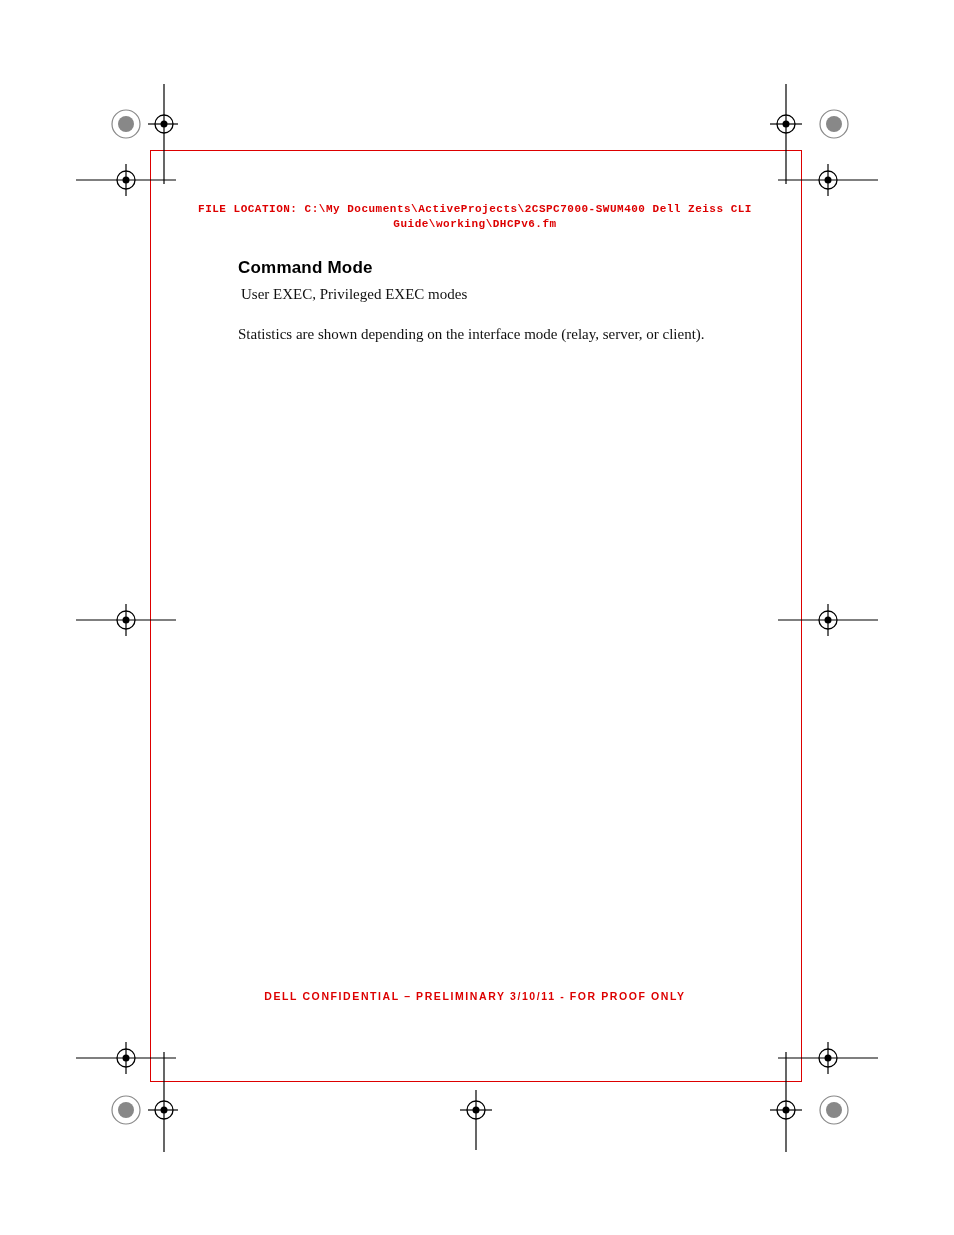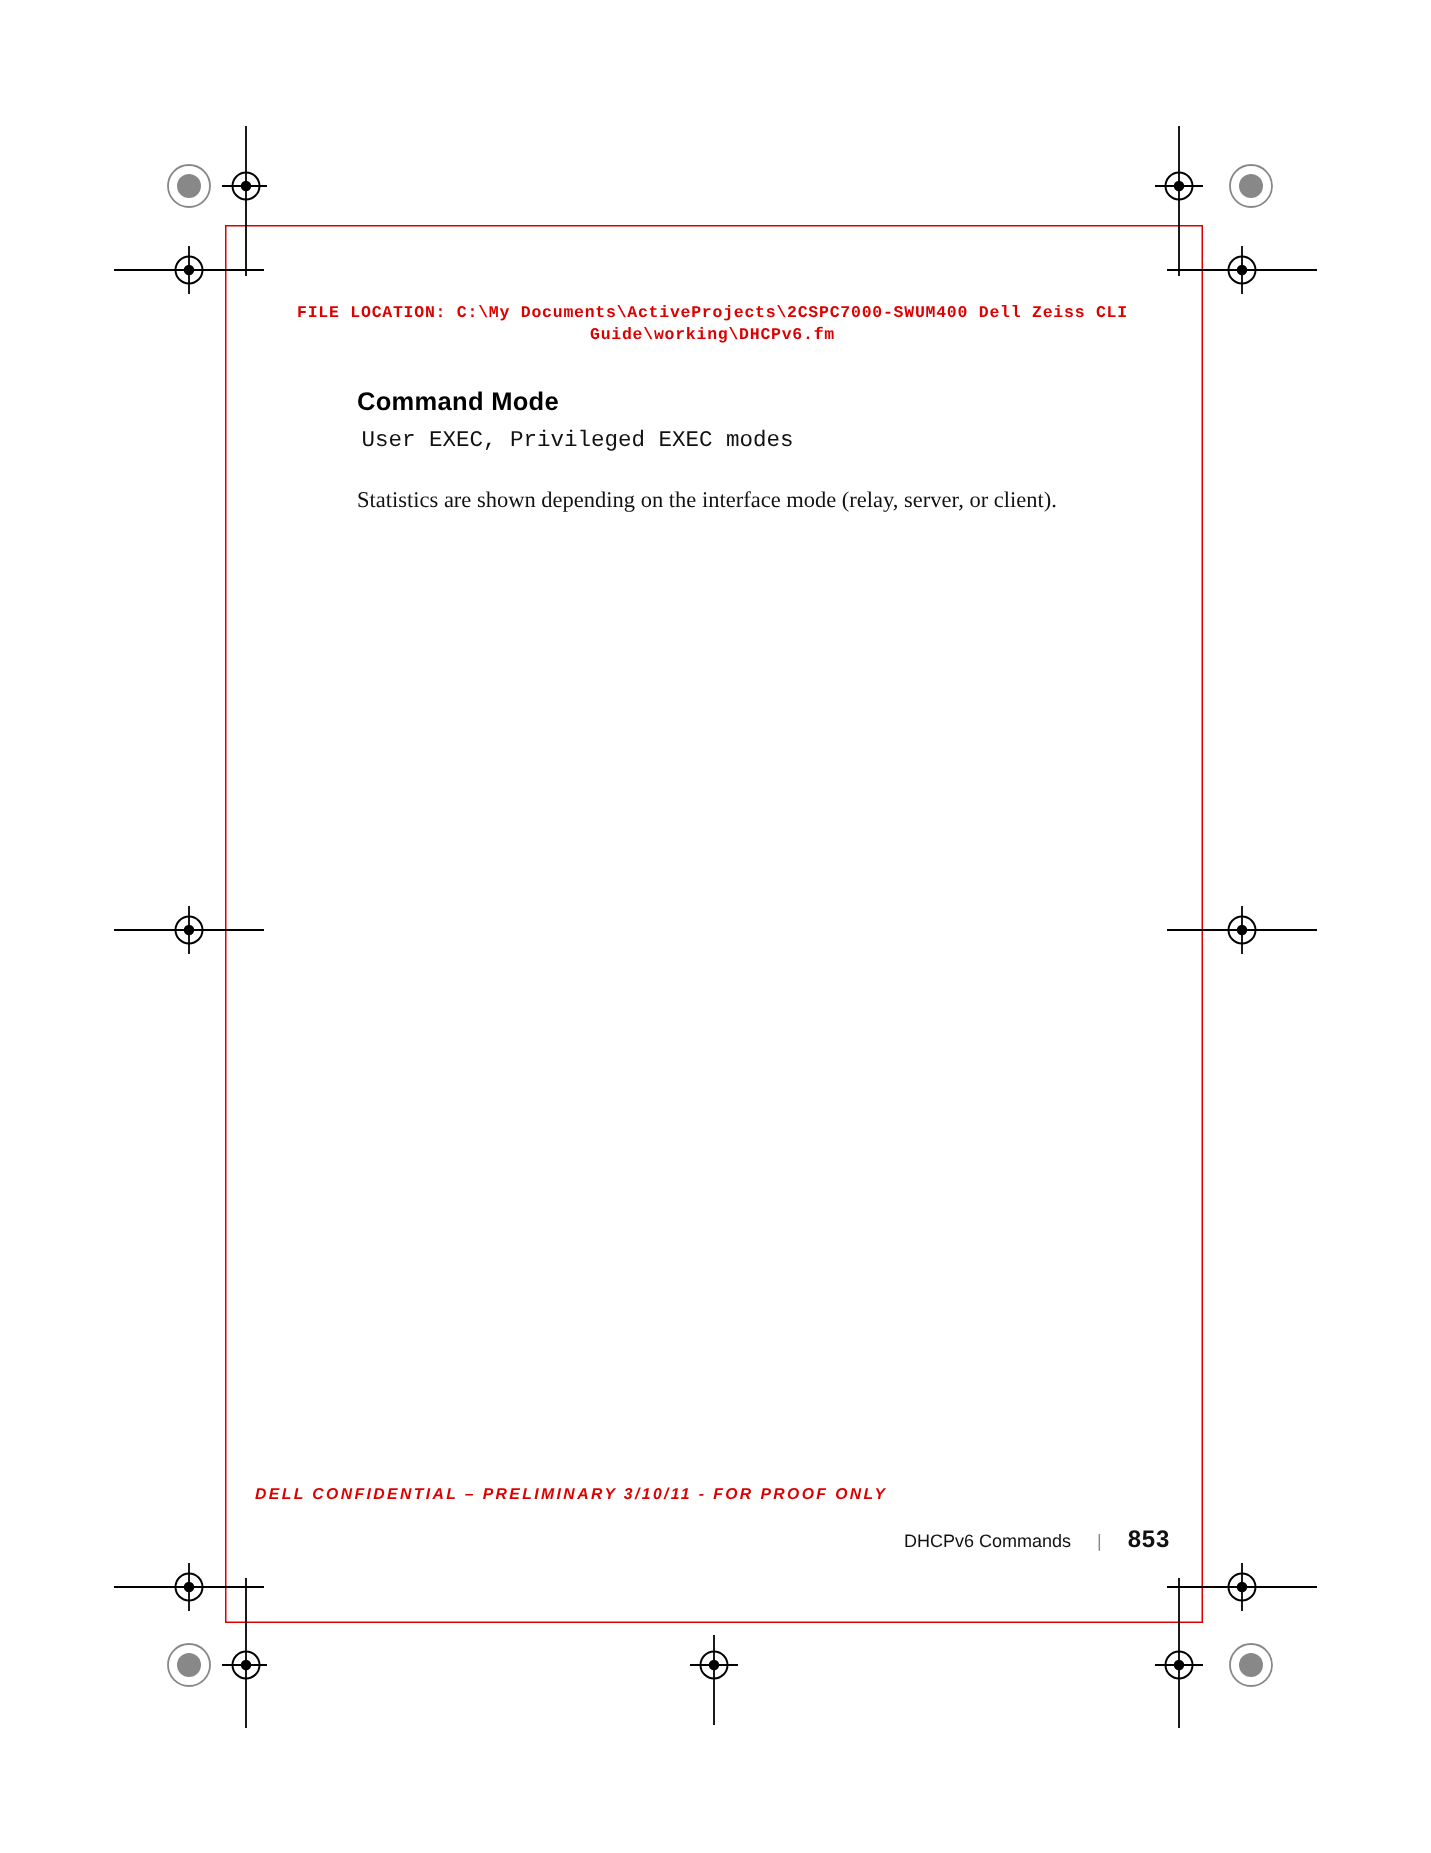--- a/index.html
+++ b/index.html
@@ -3,22 +3,22 @@
 <meta charset="utf-8">
 <style>
   html,body{margin:0;padding:0;font-family:Georgia,"Times New Roman",serif;color:#000;}
   .page{position:relative;width:954px;height:1235px;background:#fff;overflow:hidden;}
   .red-frame{position:absolute;left:150px;top:150px;width:650px;height:930px;border:1px solid #d00;}
   .file-loc{position:absolute;left:170px;top:202px;width:610px;text-align:center;font-family:Liberation Mono, monospace;font-size:11px;color:#d00;font-weight:600;letter-spacing:.5px;line-height:1.35;}
   .file-loc .label{font-weight:800;}
   .content{position:absolute;left:238px;top:258px;width:540px;}
   .h2{font-family:"Helvetica Neue",Arial,sans-serif;font-weight:800;font-size:17px;letter-spacing:.2px;margin:0 0 6px 0;}
   .body{font-family:Georgia,"Times New Roman",serif;font-size:15px;line-height:1.35;margin:0 0 20px 0;color:#111;}
-  .body.tight{font-family:Liberation Mono, monospace;}
-  .conf{position:absolute;left:170px;top:990px;width:610px;font-family:"Helvetica Neue",Arial,sans-serif;font-weight:800;font-size:10.5px;letter-spacing:1.6px;color:#d00;font-style:italic;}
+  .body.tight{}
+  .conf{position:absolute;left:170px;top:990px;width:610px;text-align:center;font-family:"Helvetica Neue",Arial,sans-serif;font-weight:800;font-size:10.5px;letter-spacing:1.6px;color:#d00;}
   .footer{position:absolute;left:170px;top:1018px;width:610px;text-align:right;font-family:Verdana,Helvetica,Arial,sans-serif;font-size:12px;color:#111;}
   .footer .sep{display:inline-block;padding:0 14px;color:#888;}
   .footer .pg{font-family:"Helvetica Neue",Arial,sans-serif;font-weight:800;font-size:16px;letter-spacing:.5px;}
   .crop{position:absolute;pointer-events:none;}
   .crop svg{display:block;}
   .reg{position:absolute;width:88px;height:40px;pointer-events:none;}
   .reg svg{position:absolute;}
   .mid-reg{position:absolute;width:40px;height:40px;}
 </style>
 </head>
@@ -135,19 +135,14 @@
   <div class="content">
     <div class="h2">Command Mode</div>
     <div class="body tight" style="padding-left:3px;">User EXEC, Privileged EXEC modes</div>
 
     <div class="body">Statistics are shown depending on the interface mode (relay, server, or client).</div>
 
   </div>
 
   <div class="conf">DELL CONFIDENTIAL – PRELIMINARY 3/10/11 - FOR PROOF ONLY</div>
 
-  <div class="footer">
-    <span>DHCPv6 Commands</span>
-    <span class="sep">|</span>
-    <span class="pg">853</span>
-  </div>
 
 </div>
 
 </body></html>

